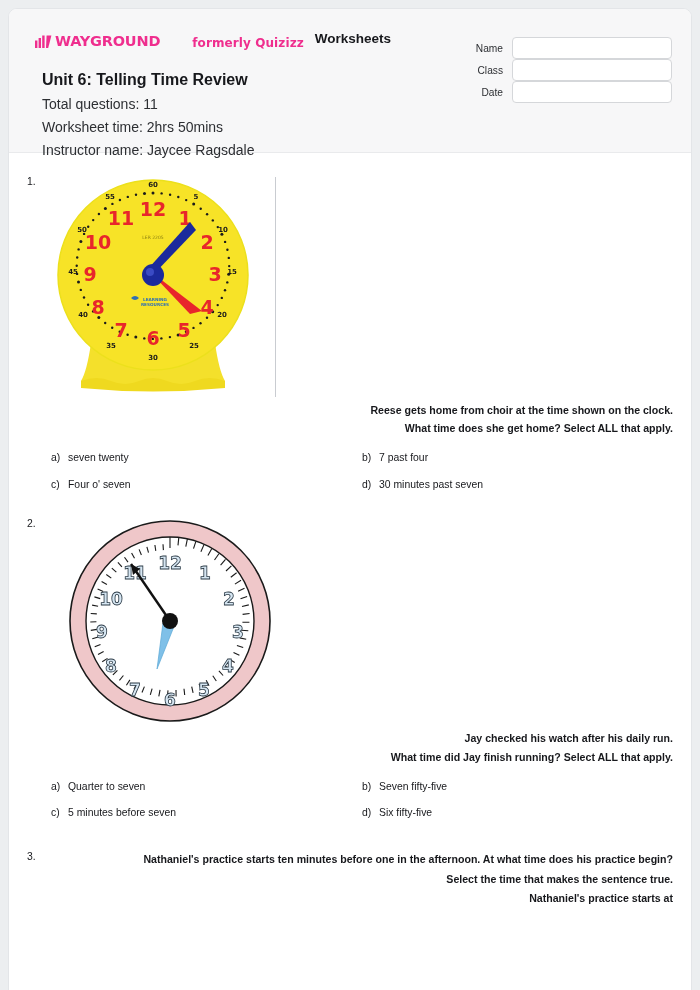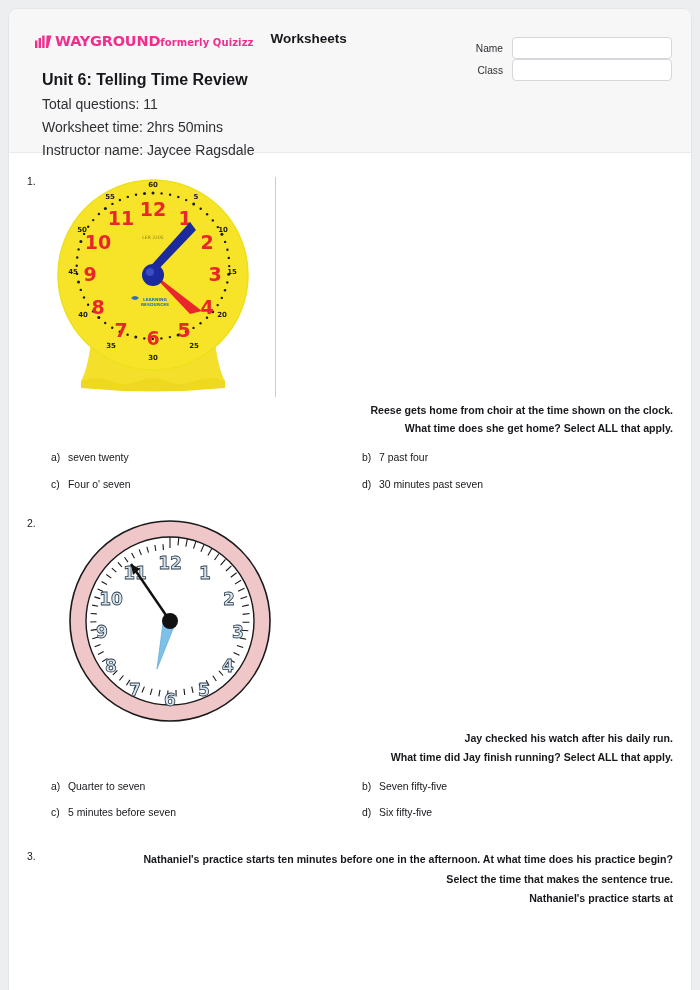--- a/index.html
+++ b/index.html
@@ -40,32 +40,33 @@
   .logo-bars { display: block; }
   .logo-word {
     font-size: 14.5px;
     font-weight: 800;
     letter-spacing: -0.2px;
     color: #ef2e8e;
     font-family: "DejaVu Sans", sans-serif;
     line-height: 1;
   }
   .logo-sub {
-    font-size: 10px;
+    font-size: 12px;
     font-weight: 700;
     color: #ef2e8e;
     letter-spacing: 0.1px;
     margin-top: 2px;
     font-family: "DejaVu Sans", sans-serif;
+    margin-left: 32px;
   }
   .wstitle {
     font-size: 13.5px;
     font-weight: bold;
     color: #17181c;
-    margin-left: 8px;
+    margin-left: 2px;
     margin-bottom: 6px;
   }
 
   .meta { position: absolute; left: 33px; top: 62px; }
   .meta .unit {
     font-size: 16px;
     font-weight: bold;
     color: #17181c;
     margin-bottom: 7px;
   }
@@ -183,20 +184,24 @@
       <div class="line">Instructor name: Jaycee Ragsdale</div>
     </div>
 
     <div class="fields">
       <div class="frow">
         <span class="flabel">Name</span>
         <input class="fbox name" type="text" value="" style="">
       </div>
       <div class="frow">
         <span class="flabel">Class</span>
+        <input class="fbox wide" type="text" value="" style="">
+      </div>
+      <div class="frow">
+        <span class="flabel">Date</span>
         <input class="fbox wide" type="text" value="" style="">
       </div>
     </div>
   </div>
 
   <div class="body">
 
     <div class="q">
       <div class="qnum">1.</div>
       <div class="qbody">

